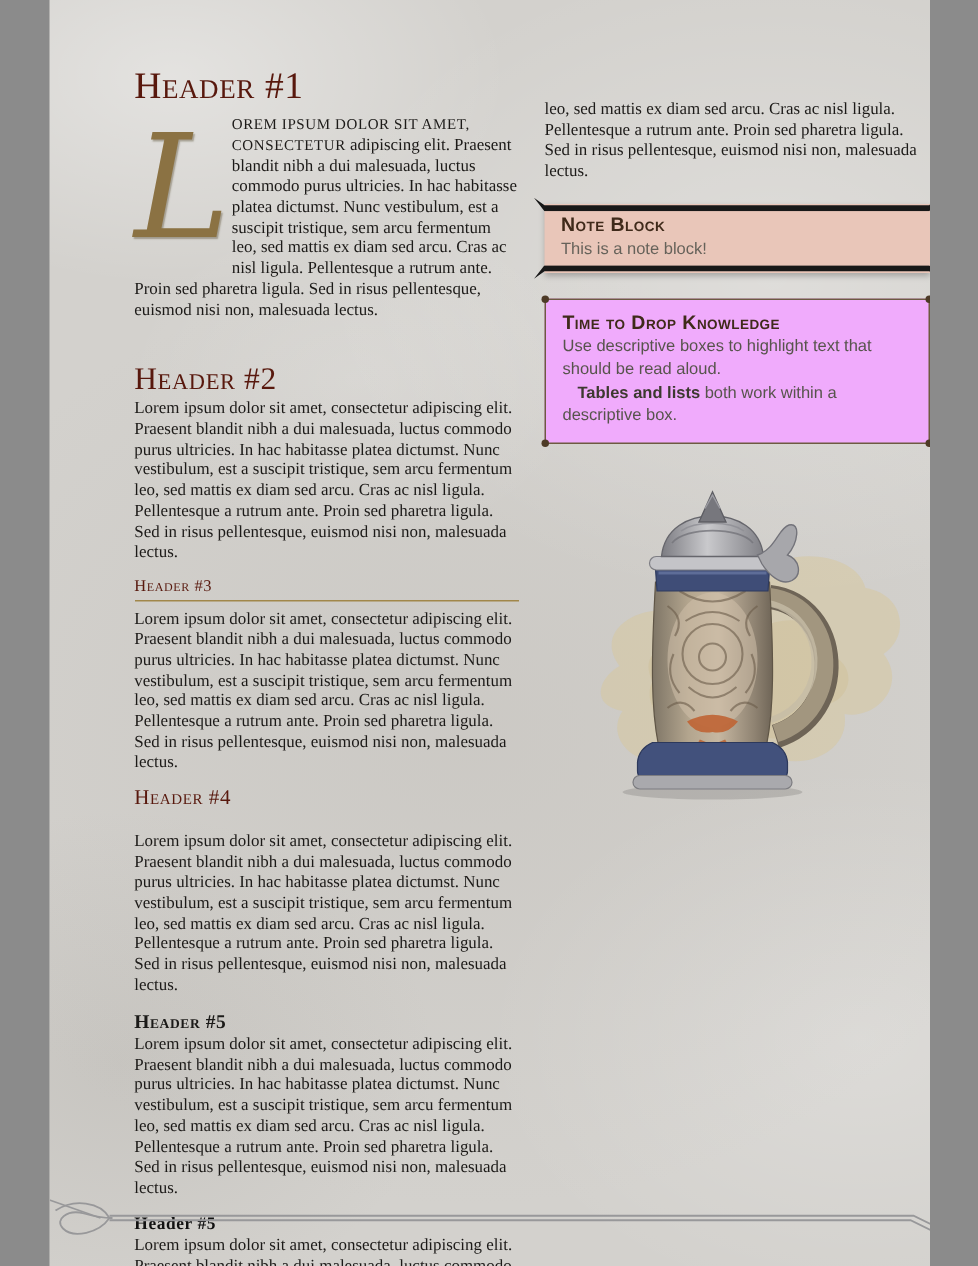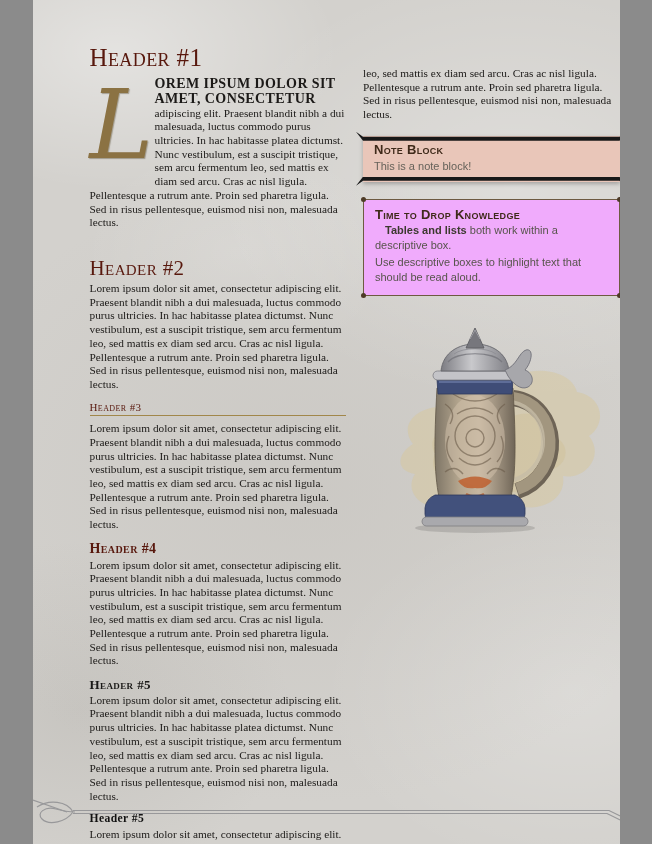--- a/index.html
+++ b/index.html
@@ -15,26 +15,26 @@
       radial-gradient(ellipse 220px 160px at 35% 30%, rgba(255,255,255,.18), transparent 70%);}
   .columns{position:absolute;inset:0;display:flex;gap:17px;padding:45px 0 0 57px;box-sizing:border-box;}
   .col{width:262px;}
   .col-right{padding-top:20px;}
 
   h1,h2,h3,h4,h5,h6{margin:0;font-family:"Liberation Serif",serif;font-variant:small-caps;
     color:#58180D;line-height:1.05;letter-spacing:.4px;font-weight:normal;}
   h1{font-size:25px;margin-bottom:6px;}
   h2{font-size:21px;margin-top:27px;margin-bottom:3px;}
   h3{font-size:11px;margin-top:10px;margin-bottom:6px;border-bottom:1.5px solid #a1874a;padding-bottom:2px;}
-  h4{font-size:14px;margin-top:10px;margin-bottom:2px;font-weight:bold;}
+  h4{font-size:14px;margin-top:10px;margin-bottom:14px;font-weight:normal;}
   h5{font-size:13px;margin-top:10px;margin-bottom:2px;font-weight:bold;color:#1b1a18;}
   h6{font-size:11.6px;margin-top:10px;margin-bottom:1px;font-weight:bold;font-variant:normal;color:#111;}
 
   p.body{font-size:11.3px;line-height:13.7px;margin:2px 0 0;}
-  .lead-sc{text-transform:uppercase;font-size:14px;font-weight:bold;letter-spacing:.4px;}
+  .lead-sc{text-transform:uppercase;font-size:10px;font-weight:normal;letter-spacing:.4px;}
   .dropcap{float:left;width:60px;height:96px;margin:2px 5px 0 0;text-align:center;
     font-family:"DejaVu Serif",serif;font-style:italic;font-size:96px;line-height:92px;
     color:#8b7243;text-shadow:1px 1px 1px rgba(60,45,15,.35);}
 
   .note{position:relative;background:#e9c6b9;margin-top:14px;padding:6px 11px 8px;
         box-shadow:0 2px 4px rgba(0,0,0,.25);}
   .bar{position:absolute;left:-7px;right:-7px;height:9px;background:#181818;}
   .bar-top{top:-4px;clip-path:polygon(0 0,7px 55%,calc(100% - 7px) 55%,100% 0,calc(100% - 7px) 100%,7px 100%);}
   .bar-bottom{bottom:-4px;clip-path:polygon(0 100%,7px 45%,calc(100% - 7px) 45%,100% 100%,calc(100% - 7px) 0,7px 0);}
   .box-title{font-family:Liberation Sans, sans-serif;font-variant:small-caps;font-weight:bold;
@@ -92,22 +92,22 @@
         <div class="box-text">This is a note block!</div>
         <div class="bar bar-bottom"></div>
       </div>
 
       <div class="descriptive">
         <span class="dot dot-tl"></span>
         <span class="dot dot-tr"></span>
         <span class="dot dot-bl"></span>
         <span class="dot dot-br"></span>
         <div class="box-title">Time to Drop Knowledge</div>
+        <p class="box-text desc-text">Use descriptive boxes to highlight text that should be read aloud.</p>
         <p class="box-text desc-text desc-indent"><b>Tables and lists</b><span> both work within a descriptive box.</span></p>
-        <p class="box-text desc-text">Use descriptive boxes to highlight text that should be read aloud.</p>
       </div>
 
       <div class="art">
         <svg width="232" height="212" viewBox="0 0 232 212">
           <defs>
             <linearGradient id="bodyG" x1="0" y1="0" x2="1" y2="0">
               <stop offset="0" stop-color="#7e7566"></stop>
                 <stop offset="0.3" stop-color="#b3a58e"></stop>
               <stop offset="0.55" stop-color="#c6b7a1"></stop>
                 <stop offset="0.85" stop-color="#8f8372"></stop>

